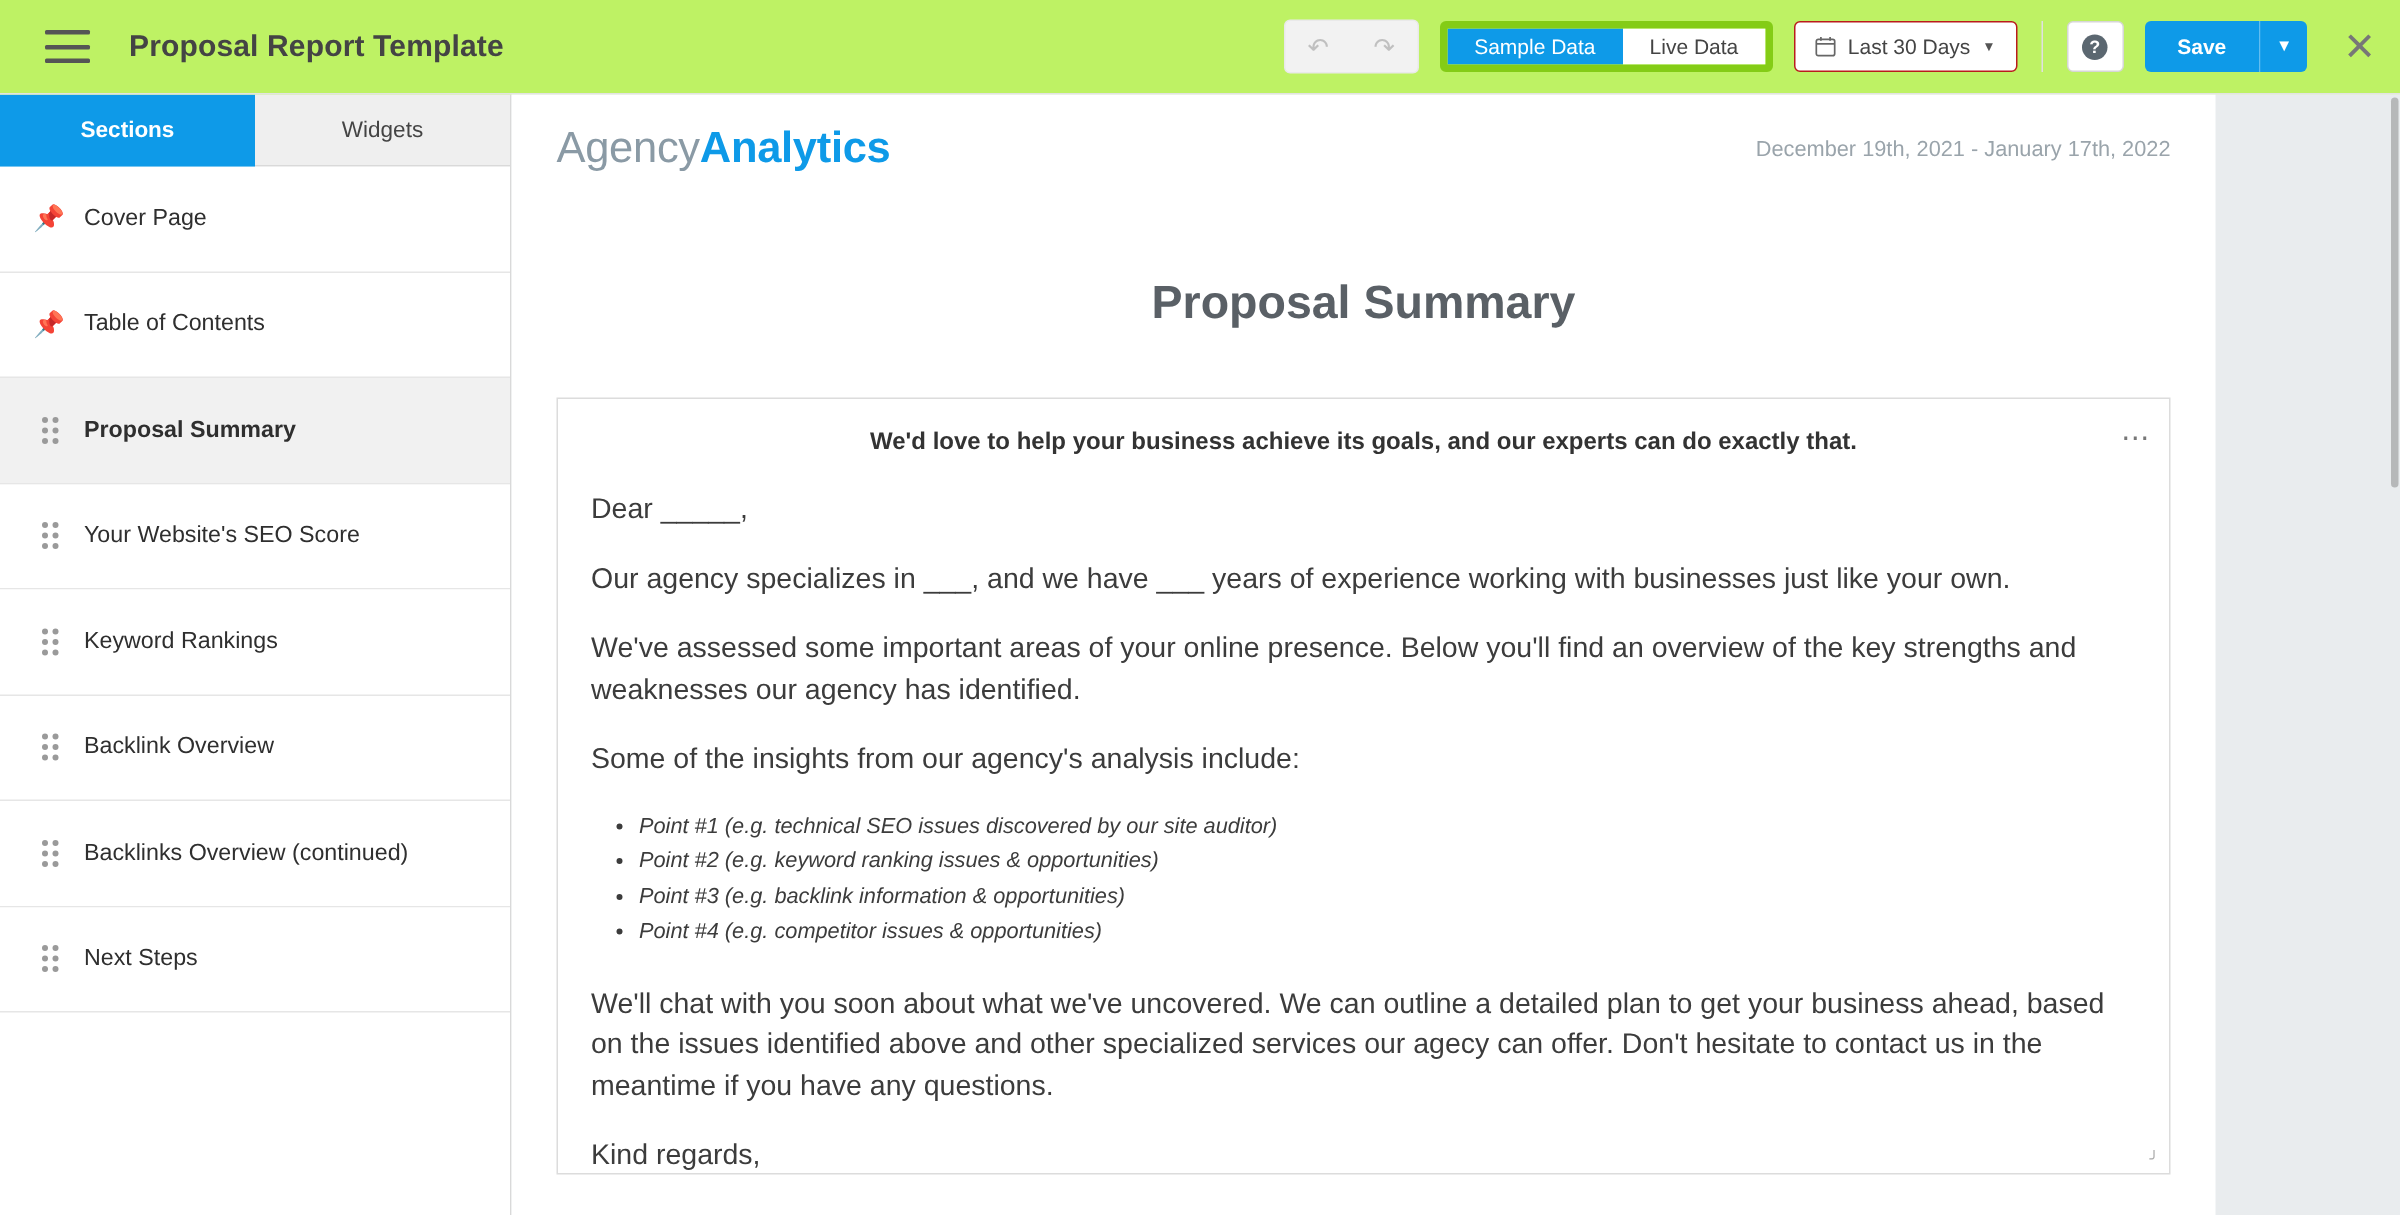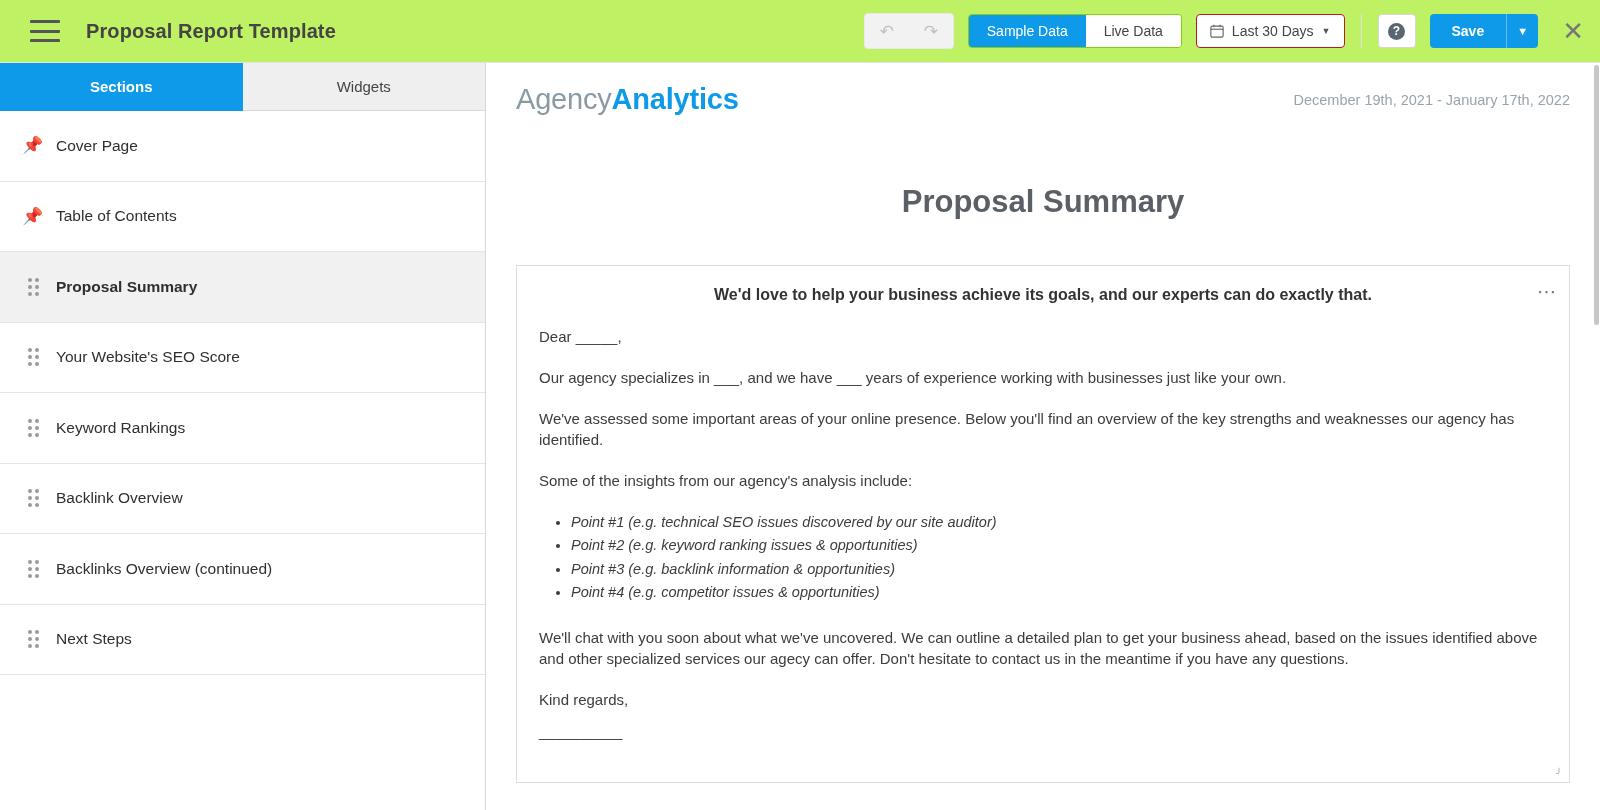--- a/index.html
+++ b/index.html
@@ -55,21 +55,21 @@
   .undo-redo div {
     width: 44px; height: 34px;
     display: flex; align-items: center; justify-content: center;
     color: #c0c0c0;
     font-size: 17px;
   }
   .seg {
     display: flex;
     border-radius: 4px;
     overflow: hidden;
-    border: 1px solid #84cc16;
+    border: 5px solid #84cc16;
     height: 34px;
     margin-right: 14px;
   }
   .seg .item {
     display: flex; align-items: center; justify-content: center;
     padding: 0 18px;
     font-size: 14px;
     background: #fff;
     color: #444;
     cursor: pointer;
@@ -139,21 +139,21 @@
   }
 
   
   .body-wrap {
     display: flex;
     height: 747px;
   }
 
   
   .sidebar {
-    width: 486px;
+    width: 341px;
     background: #fff;
     border-right: 1px solid #d9d9d9;
     display: flex;
     flex-direction: column;
   }
   .tabs { display: flex; height: 48px; }
   .tab {
     flex: 1;
     display: flex; align-items: center; justify-content: center;
     font-size: 15px;
@@ -261,21 +261,21 @@
   }
   .widget-heading {
     text-align: center;
     font-weight: bold;
     font-size: 16px;
     color: #333;
     margin: 0 40px 22px 40px;
   }
   .widget-body { padding: 0 10px; }
   .widget-body p {
-    font-size: 15px;
+    font-size: 19px;
     color: #3c3c3c;
     line-height: 1.45;
     margin: 10px 0 19px 0;
   }
   .widget-body ul {
     margin: 0 0 22px 0;
     padding-left: 32px;
   }
   .widget-body li {
     font-style: italic;

